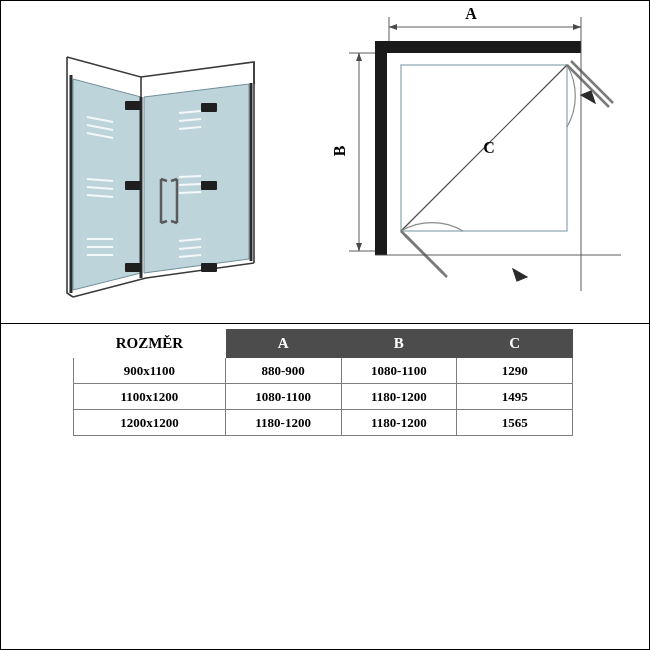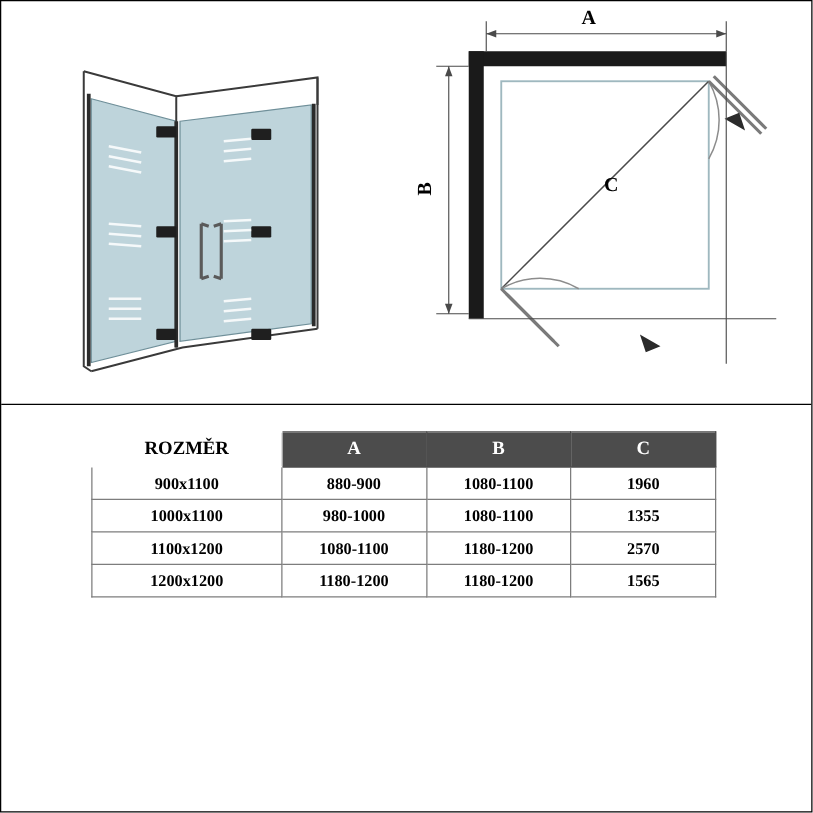--- a/index.html
+++ b/index.html
@@ -41,21 +41,21 @@
   }
   #left-panel { left: 0; top: 0; width: 330px; height: 322px; }
   #right-panel { left: 330px; top: 0; width: 318px; height: 322px; }
 
   svg { display: block; }
 
   
   #table-wrap {
     position: absolute;
     left: 72px;
-    top: 344px;
+    top: 328px;
     width: 500px;
   }
   table.sizes {
     border-collapse: collapse;
     width: 500px;
     font-family: "Liberation Serif", serif;
   }
   table.sizes th, table.sizes td {
     border: 1px solid #7d7d7d;
     text-align: center;
@@ -221,33 +221,27 @@
           <th>A</th>
           <th>B</th>
           <th>C</th>
         </tr>
       </thead>
       <tbody id="table-body">
           <tr>
             <td>900x1100</td>
             <td>880-900</td>
             <td>1080-1100</td>
-            <td>1960</td>
-          </tr>
-          <tr>
-            <td>1000x1100</td>
-            <td>980-1000</td>
-            <td>1080-1100</td>
-            <td>1355</td>
+            <td>1290</td>
           </tr>
           <tr>
             <td>1100x1200</td>
             <td>1080-1100</td>
             <td>1180-1200</td>
-            <td>2570</td>
+            <td>1495</td>
           </tr>
           <tr>
             <td>1200x1200</td>
             <td>1180-1200</td>
             <td>1180-1200</td>
             <td>1565</td>
           </tr>
         </tbody>
     </table>
   </div>

